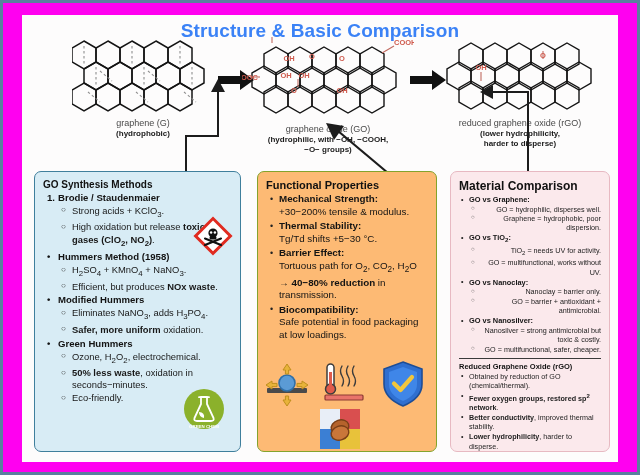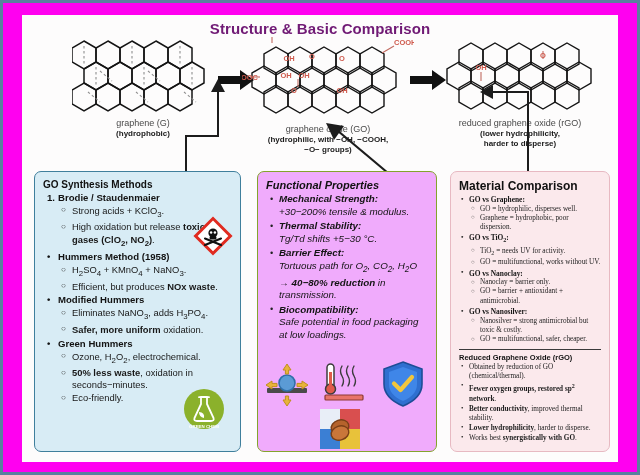--- a/index.html
+++ b/index.html
@@ -27,23 +27,23 @@
     background: #fdfcfc;
     overflow: hidden;
   }
 
   
   #poster-title {
     position: absolute;
     left: 0; top: 5px;
     width: 596px;
     text-align: center;
-    font-size: 15px;
+    font-size: 19px;
     font-weight: bold;
-    color: #701a75;
+    color: #3b82f6;
     letter-spacing: 0.1px;
   }
 
   
   .struct {
     position: absolute;
     text-align: center;
   }
   .struct .lattice { display:block; margin: 0 auto; }
   .struct .cap-main {
@@ -80,23 +80,22 @@
   }
   #panel-synthesis {
     left: 12px; top: 156px;
     width: 207px; height: 281px;
     background: #d8ecf5;
     border: 1.4px solid #3f7f9c;
   }
   #panel-properties {
     left: 235px; top: 156px;
     width: 180px; height: 281px;
-    background: #f0abfc;
+    background: #fdba74;
     border: 1.4px solid #84a32c;
-    font-style: italic;
   }
   #panel-comparison {
     left: 428px; top: 156px;
     width: 160px; height: 281px;
     background: #fbe9ec;
     border: 1.2px solid #e7b9c2;
   }
 
   .panel-inner { position: relative; padding: 7px 8px 0 8px; height: 100%; }
 
@@ -156,32 +155,32 @@
   #panel-properties .sub { font-weight: normal; display: block; }
 
   
   #panel-comparison .lvl1 > li {
     padding-left: 10px;
     font-size: 7.4px;
     font-weight: bold;
     color: #141414;
     line-height: 9.6px;
     margin-top: 1px;
-    font-family: Liberation Serif, serif;
   }
   #panel-comparison .lvl1 > li > .mk {
     position: absolute; left: 2px; top: -0.5px;
     font-size: 7px; color: #222;
   }
   #panel-comparison .lvl2 > li {
     padding-left: 11px;
     font-size: 7.2px;
     font-weight: normal;
     color: #1c1c1c;
     line-height: 9.3px;
+    text-align: right;
   }
   #panel-comparison .lvl2 > li > .mk {
     position: absolute; left: 2px; top: -0.5px;
     font-size: 6px; color: #444;
   }
 
   #rgo-divider {
     border-top: 1.2px solid #3a3a3a;
     margin: 4px 0 3px 0;
   }

